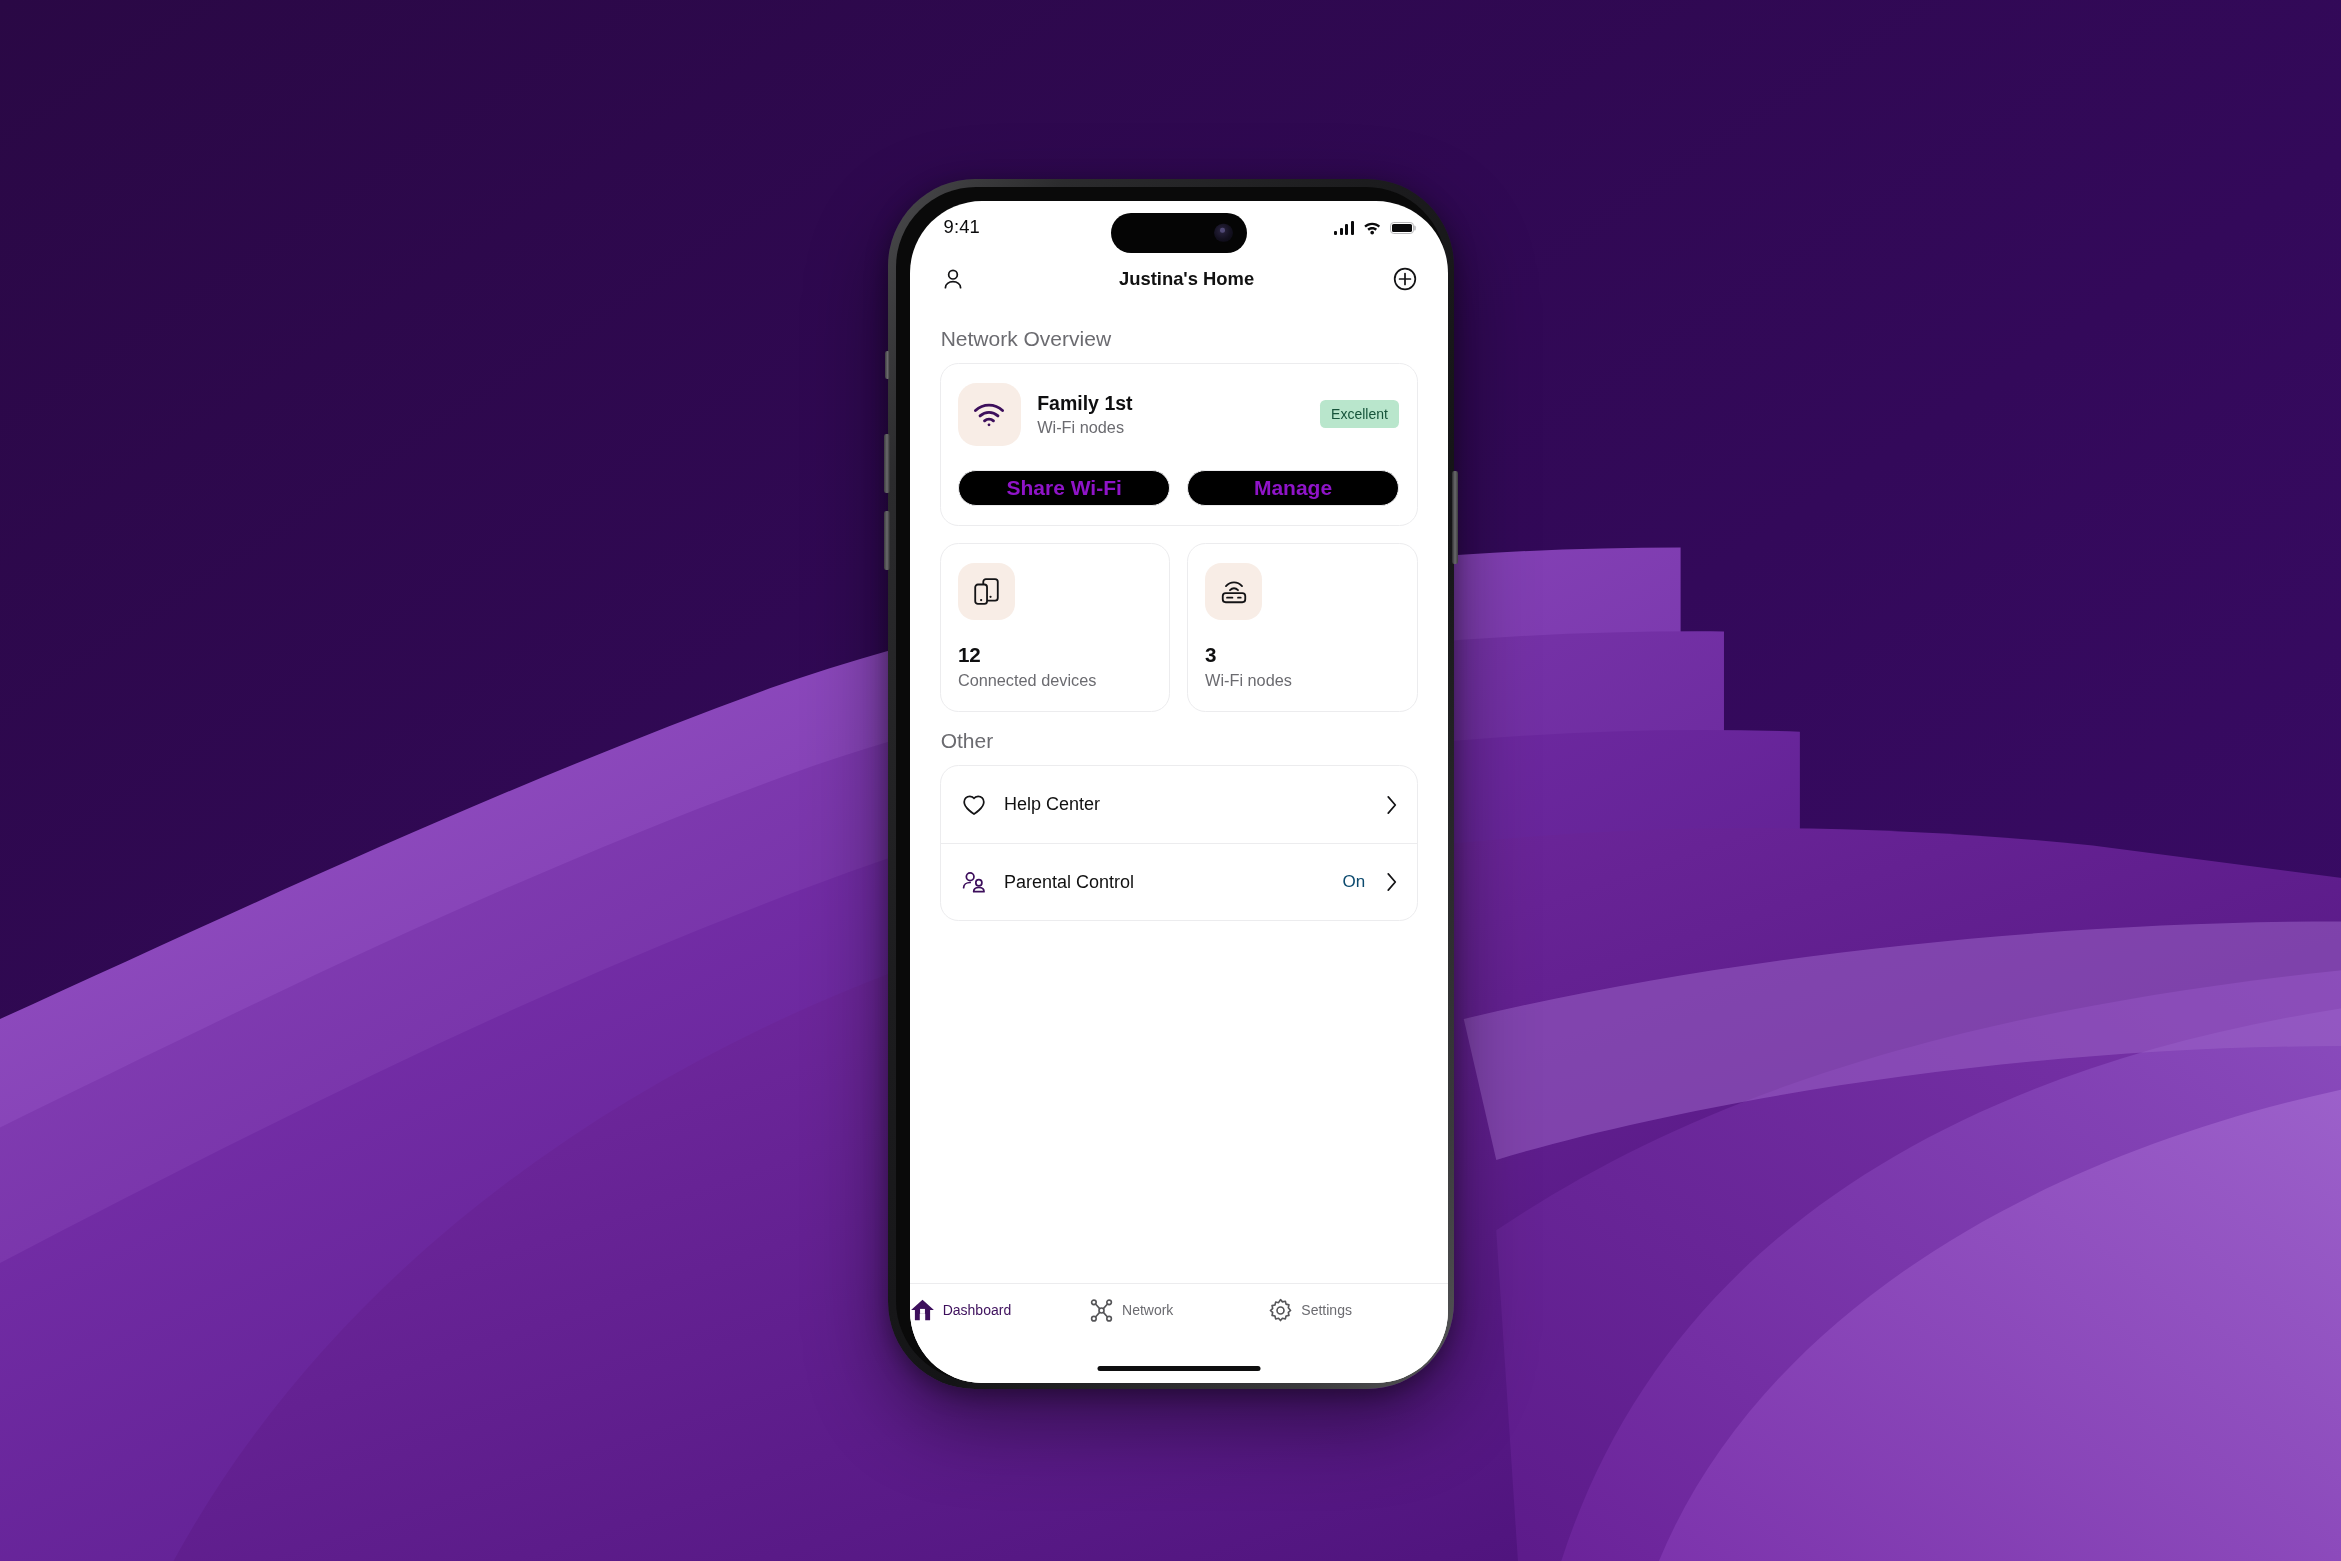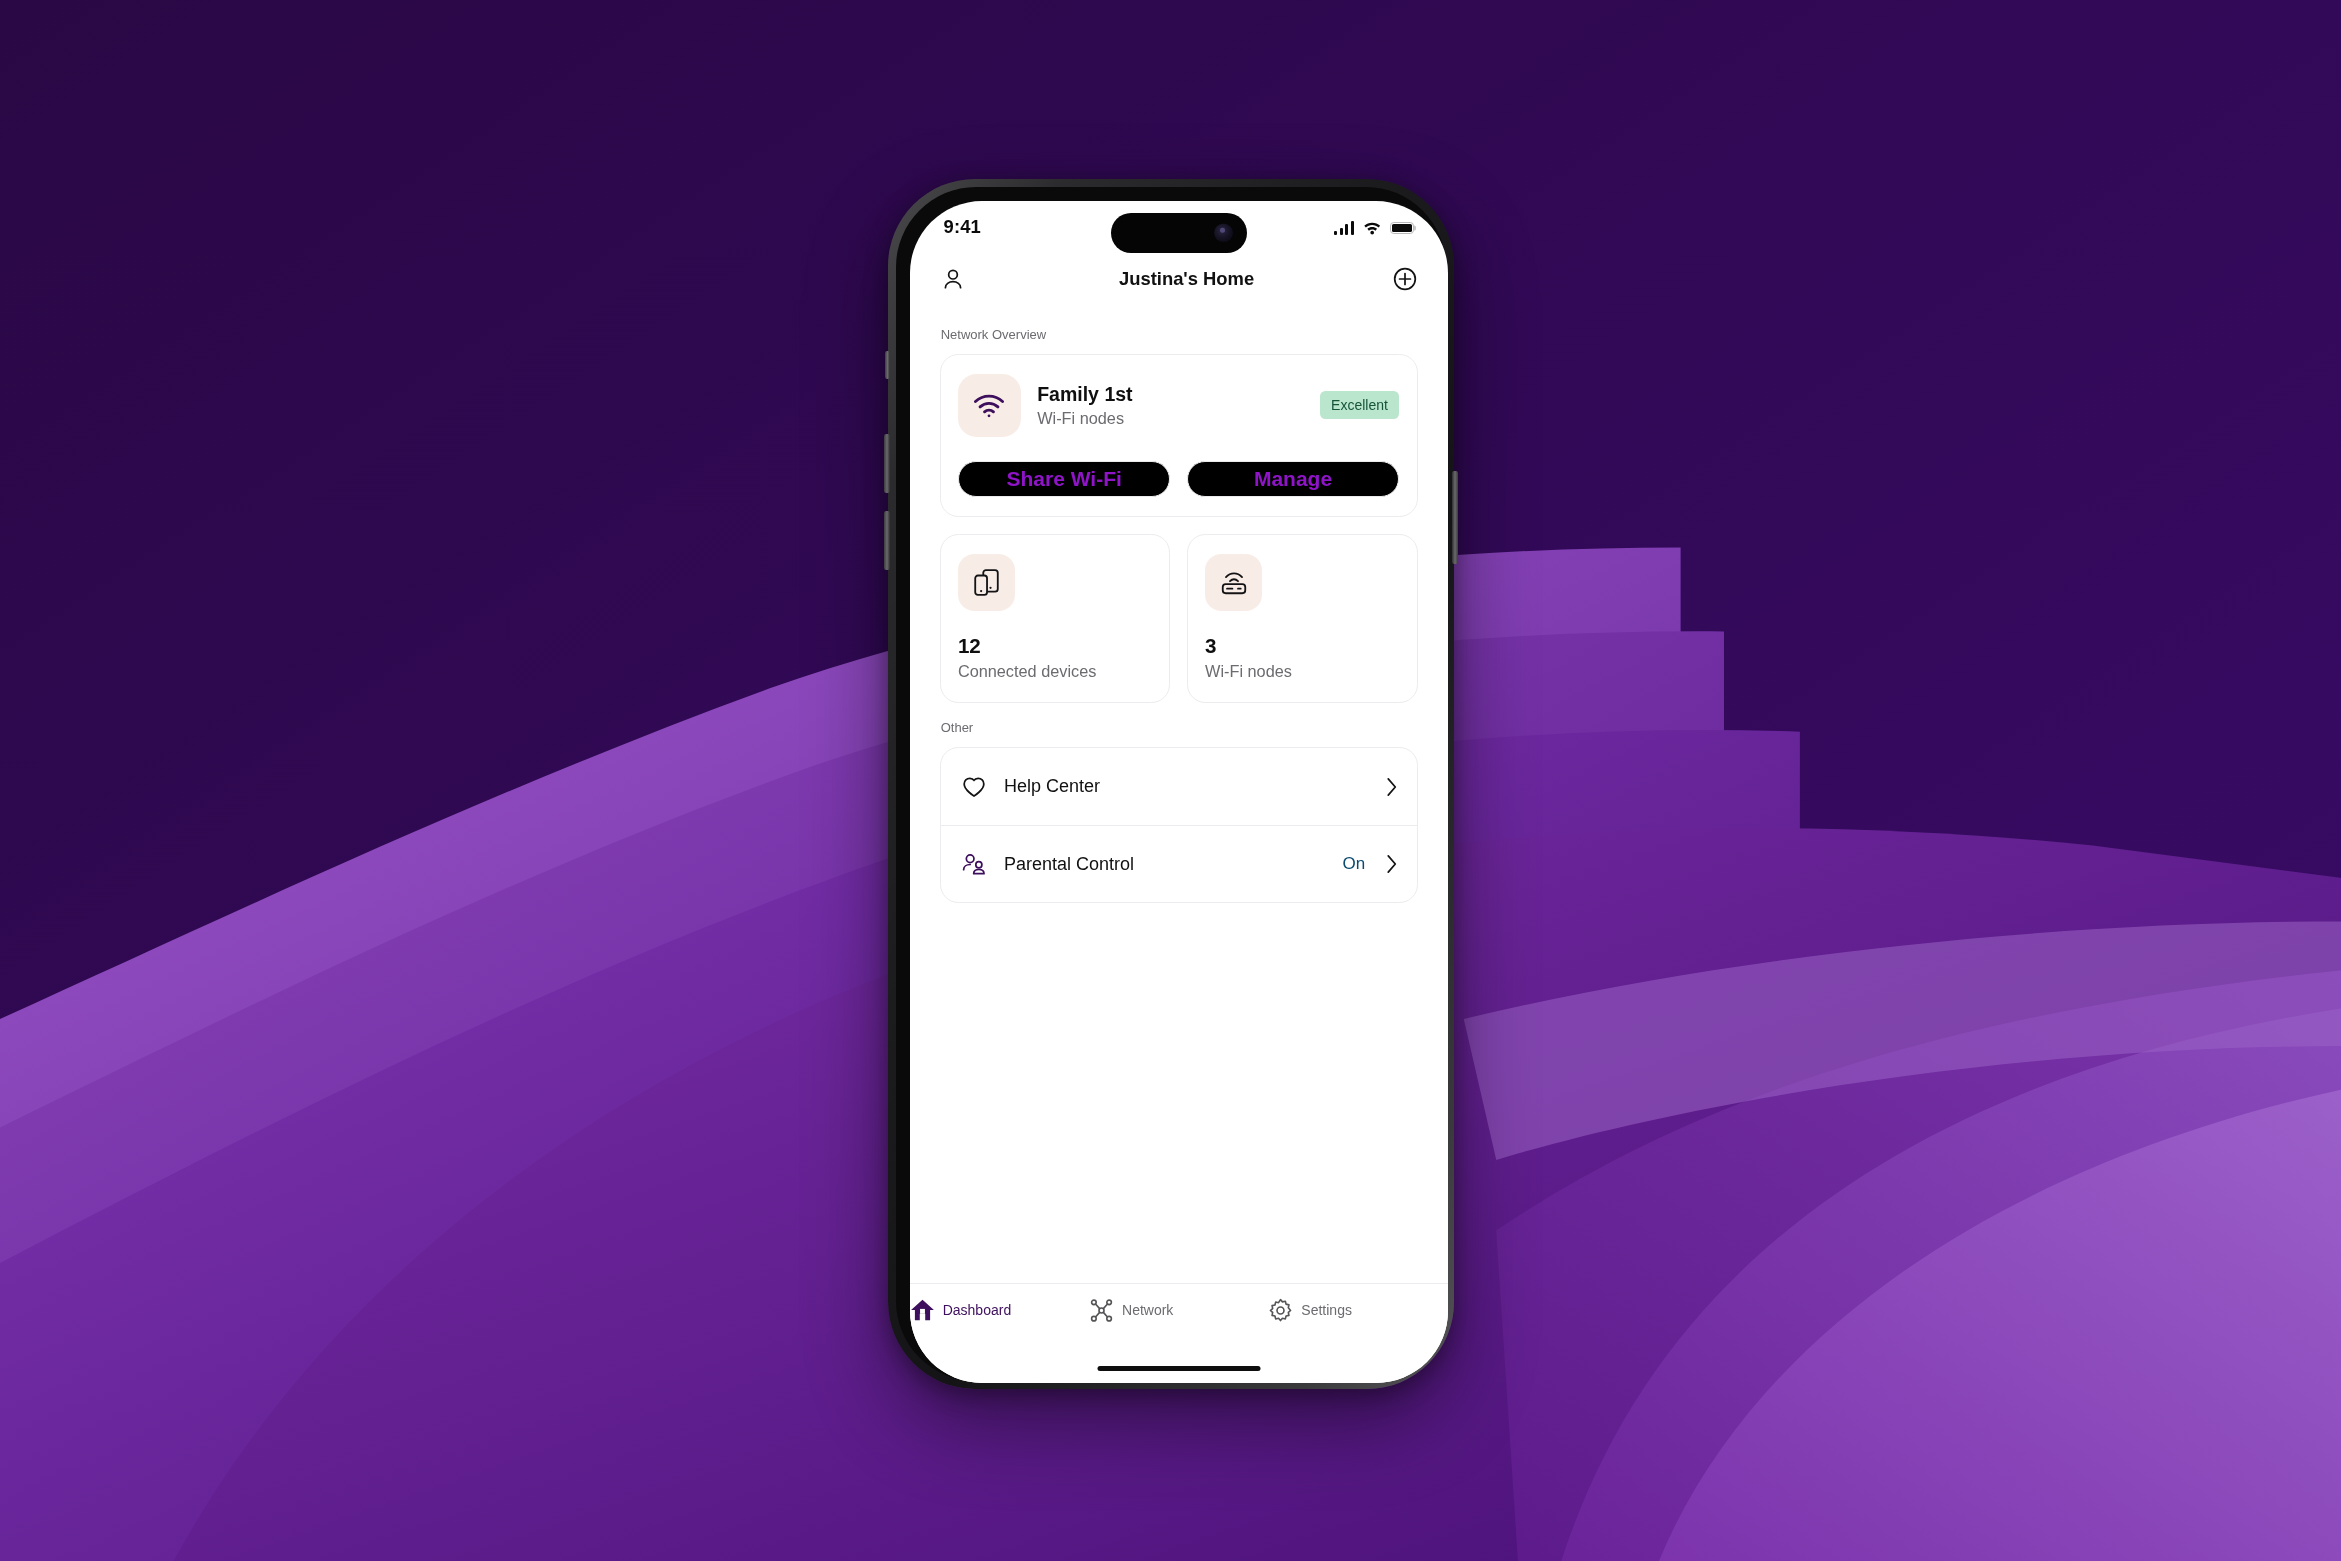--- a/index.html
+++ b/index.html
@@ -51,21 +51,21 @@
   .btn-power { right:-3.8px; top:292px; width:6px; height:93px;
                background:linear-gradient(90deg,#2e2e30,#6a6a6c,#3c3c3e); }
 
   
   .statusbar{
     position:relative; height:52px;
     display:flex; align-items:center;
     padding:0 34px;
   }
   .status-time{
-    font-size:18.4px; font-weight:700; color:#0b0b0c;
+    font-size:18.4px; font-weight:400; color:#0b0b0c;
     letter-spacing:0.1px; margin-top:0;
   }
   .island{
     position:absolute; left:50%; transform:translateX(-50%);
     top:12px; width:136px; height:40px;
     background:#050505; border-radius:20.6px;
   }
   .island-cam{
     position:absolute; right:14px; top:50%; transform:translateY(-50%);
     width:18.4px; height:18.4px; border-radius:50%;
@@ -105,21 +105,21 @@
     font-size:18.4px; font-weight:700; color:#111;
     pointer-events:none;
     padding-left:16px;
   }
   .icon-btn{ position:relative; z-index:2; cursor:pointer; line-height:0; }
   .icon-btn.right{ margin-left:auto; }
 
   
   .content{ padding:5.4px 30px 0 30px; }
   .section-title{
-    font-size:13px; color:#6b6b70; font-weight:400;
+    font-size:21px; color:#6b6b70; font-weight:400;
     margin:17.3px 0 12px 1.1px;
   }
   .card{
     background:#fff; border:1.1px solid #ececee; border-radius:18.4px;
   }
   .wifi-card{ padding:18.4px 17.3px 19.5px 17.3px; }
   .wifi-row{ display:flex; align-items:center; }
   .tile{
     width:63px; height:63px; border-radius:18.4px;
     background:#F8EDE6; display:flex; align-items:center; justify-content:center;

